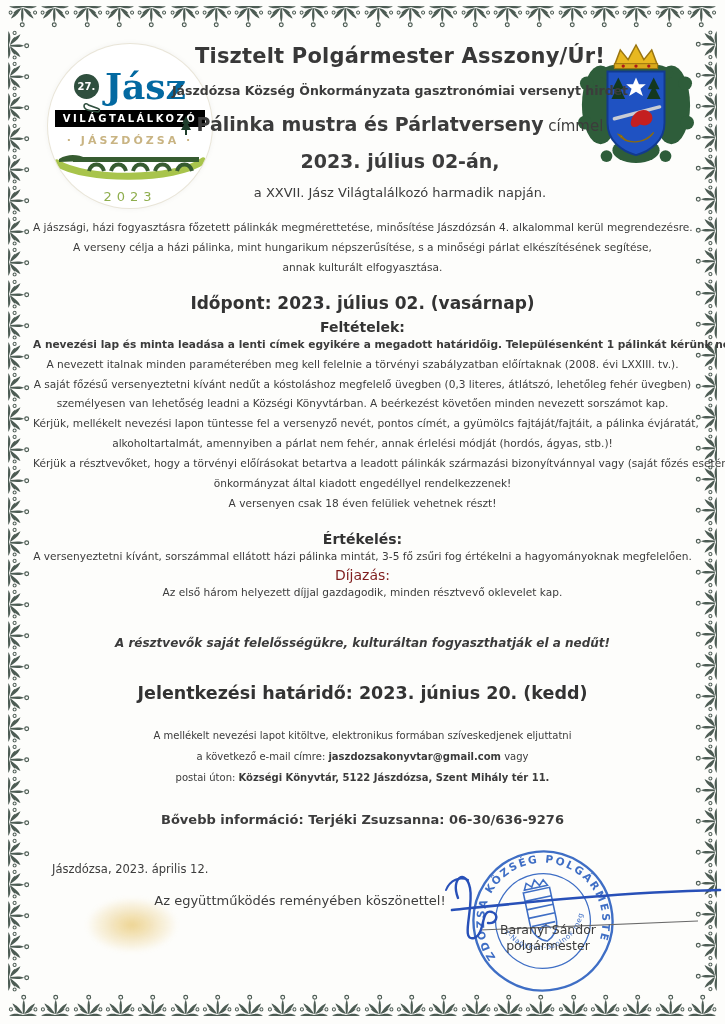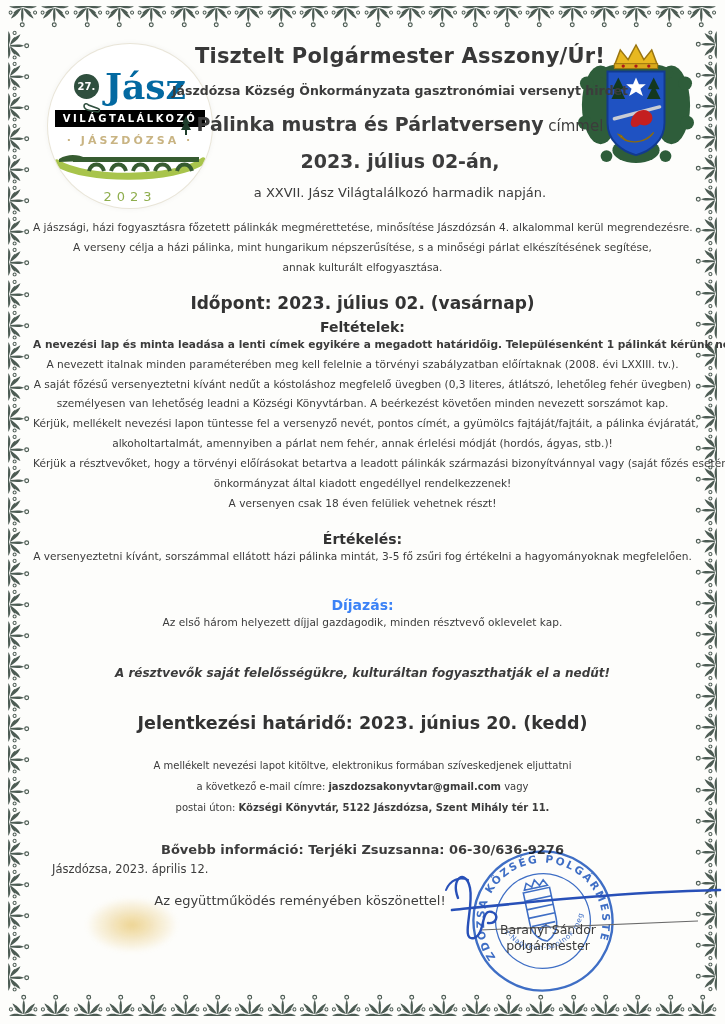--- a/index.html
+++ b/index.html
@@ -53,21 +53,21 @@
   .event-name { font-size:19px; font-weight:bold; }
   .event-date { margin-top:15px; font-size:19px; font-weight:bold; }
   .event-note { margin-top:13px; font-size:13px; }
   
   .content { position:absolute; left:33px; right:33px; top:218px; text-align:center; }
   .p-line { white-space:nowrap; font-size:10.6px; line-height:1.88; color:#3b3b3b; }
   .p-bold { font-weight:bold; }
   .h-mid { font-size:17px; font-weight:bold; margin:15px 0 6px; color:#333; }
   .h-sec { font-size:14px; font-weight:bold; margin-top:5px; color:#333; }
   .h-sec2 { font-size:14px; font-weight:bold; margin-top:17px; color:#333; }
-  .h-sec3 { font-size:14px; font-weight:bold; margin-top:30px; color:#3b82f6; }
+  .h-sec3 { font-size:14px; font-weight:normal; color:#7f1d1d; }
   .notice { margin-top:27px; }
   .notice .p-line { font-style:italic; font-weight:bold; font-size:12px; line-height:2.2; }
   .deadline { font-size:17.5px; font-weight:bold; margin-top:27px; color:#333; }
   .submit { margin-top:22px; }
   .submit .p-line { font-size:10px; line-height:2.1; }
   .info-line { margin-top:24px; font-size:13px; font-weight:bold; }
   
   .date-line { position:absolute; left:52px; top:862px; font-size:11.5px; }
   .closing { position:absolute; left:120px; width:360px; top:893px; text-align:center; font-size:13px; }
   .watermark {

